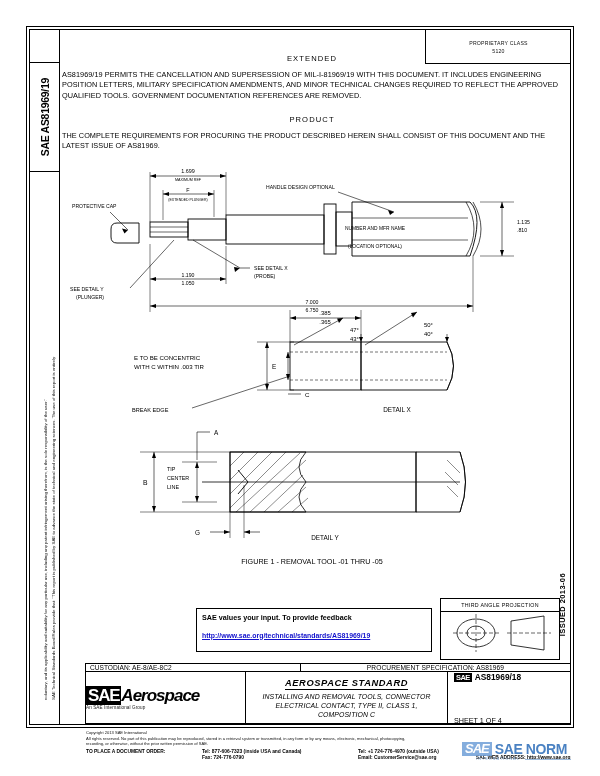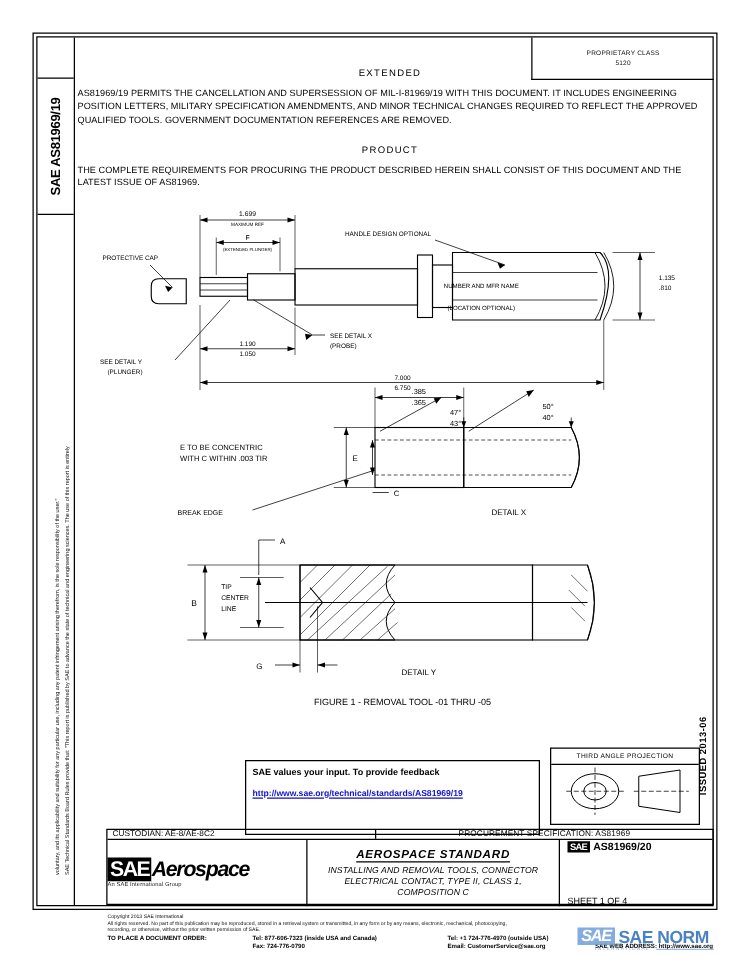--- a/index.html
+++ b/index.html
@@ -26,25 +26,25 @@
   
   .classbox{position:absolute;left:425px;top:30px;width:146px;height:34px;border-left:1px solid #000;border-bottom:1px solid #000;box-sizing:border-box;display:flex;flex-direction:column;align-items:center;justify-content:center;}
   .classbox div{font-size:5.2px;letter-spacing:0.2px;line-height:8px;color:#111;}
 
   
   .textblock{position:absolute;left:62px;top:48px;width:500px;}
   .sec-title{text-align:center;font-size:7.6px;letter-spacing:1.1px;margin:6px 0 7px 0;}
   .sec-body{font-size:7.3px;line-height:10.3px;letter-spacing:0.05px;margin:0;}
 
   
-  .fig{position:absolute;left:72px;top:160px;width:500px;height:420px;text-decoration:underline;}
+  .fig{position:absolute;left:62px;top:160px;width:500px;height:420px;text-decoration:underline;}
   .fig svg{display:block;}
 
   
-  .feedback{position:absolute;left:196px;top:608px;width:236px;height:60px;border:1.4px solid #000;box-sizing:border-box;padding:4px 5px;}
+  .feedback{position:absolute;left:196px;top:608px;width:236px;height:44px;border:1.4px solid #000;box-sizing:border-box;padding:4px 5px;}
   .feedback div{font-size:7.2px;line-height:10.5px;font-weight:bold;}
   .feedback a{color:#1111cc;text-decoration:underline;font-size:6.9px;font-weight:bold;}
 
   
   .tap{position:absolute;left:440px;top:598px;width:120px;height:62px;border:1px solid #000;box-sizing:border-box;}
   .tap-label{text-align:center;font-size:5.3px;letter-spacing:0.3px;padding-top:3px;border-bottom:1px solid #000;padding-bottom:3px;}
 
   
   .tb{position:absolute;left:85px;top:663px;width:486px;height:61px;border:1.3px solid #000;box-sizing:border-box;display:flex;flex-direction:column;}
   .tb-row1{display:flex;height:16px;border-bottom:1.3px solid #000;}
@@ -346,21 +346,21 @@
       </div>
       <div class="tb-mid">
         <div class="tb-std">AEROSPACE STANDARD</div>
         <div class="tb-desc">INSTALLING AND REMOVAL TOOLS, CONNECTOR</div>
         <div class="tb-desc">ELECTRICAL CONTACT, TYPE II, CLASS 1,</div>
         <div class="tb-desc">COMPOSITION C</div>
       </div>
       <div class="tb-right">
         <div class="tb-num">
             <span class="sae-mini">SAE</span>
-            <span>AS81969/20</span>
+            <span>AS81969/18</span>
           </div>
         <div class="tb-sheet">SHEET 1 OF 4</div>
       </div>
     </div>
   </div>
 
   <div class="footer">
     <p class="fl">Copyright 2013 SAE International</p>
     <p class="fl">All rights reserved. No part of this publication may be reproduced, stored in a retrieval system or transmitted, in any form or by any means, electronic, mechanical, photocopying,</p>
     <p class="fl">recording, or otherwise, without the prior written permission of SAE.</p>

